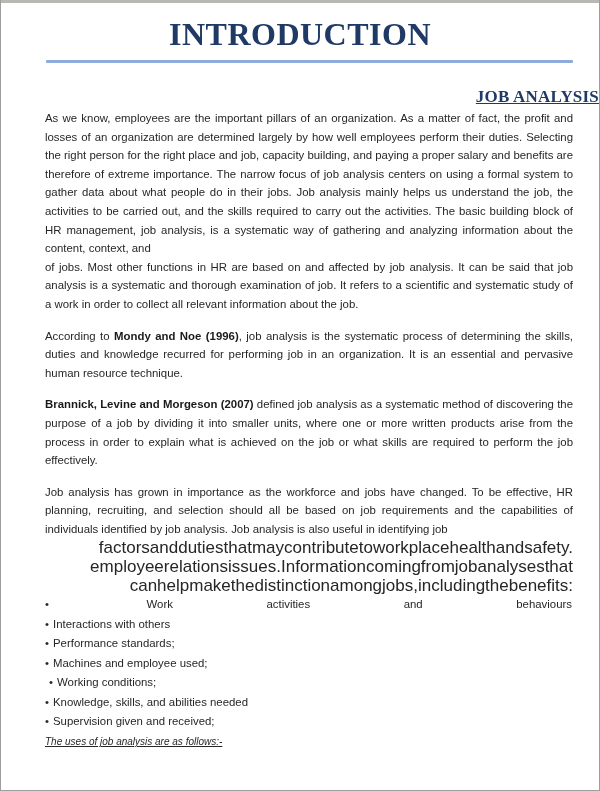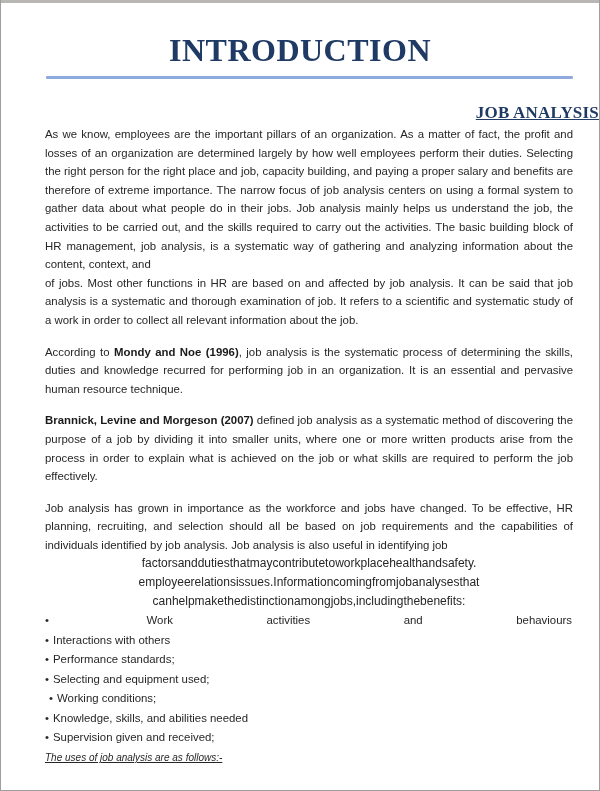--- a/index.html
+++ b/index.html
@@ -29,21 +29,21 @@
   #page-top-edge {
     position: absolute;
     left: 0; right: 0; top: 0;
     height: 3px;
     background: #b9b7b4;
   }
 
   
   .doc-title {
     margin: 0;
-    padding: 30px 30px 0 30px;
+    padding: 14px 30px 0 30px;
     text-align: center;
     font-family: "Liberation Serif", serif;
     font-weight: bold;
     font-size: 32px;
     letter-spacing: 0.5px;
     color: #1f3a64;
     line-height: 1.25;
   }
   .title-rule {
     margin: 6px 26px 0 45px;
@@ -86,22 +86,22 @@
     display: flex;
     justify-content: space-between;
     font-size: 11.4px;
     line-height: 18.6px;
     color: #262626;
   }
 
   
   .spread {
     display: flex;
-    justify-content: center;
-    font-size: 12px;
+    justify-content: flex-end;
+    font-size: 17px;
     line-height: 19px;
     color: #262626;
     width: 100%;
   }
 
   
   ul.bullets {
     list-style: none;
     margin: 0;
     padding: 0;
@@ -196,21 +196,21 @@
           <span class="dot">•</span>
           <span>Work</span>
           <span>activities</span>
           <span>and</span>
           <span>behaviours</span>
         </li>
     </ul>
     <ul class="bullets" id="bullet-list">
         <li><span class="dot">•</span><span>Interactions with others</span></li>
         <li><span class="dot">•</span><span>Performance standards;</span></li>
-        <li><span class="dot">•</span><span>Selecting and equipment used;</span></li>
+        <li><span class="dot">•</span><span>Machines and employee used;</span></li>
         <li class="indented"><span class="dot">•</span><span>Working conditions;</span></li>
         <li><span class="dot">•</span><span>Knowledge, skills, and abilities needed</span></li>
         <li><span class="dot">•</span><span>Supervision given and received;</span></li>
       </ul>
 
     <div class="uses-line">The uses of job analysis are as follows:-</div>
 
   </div>
 </div>
 

